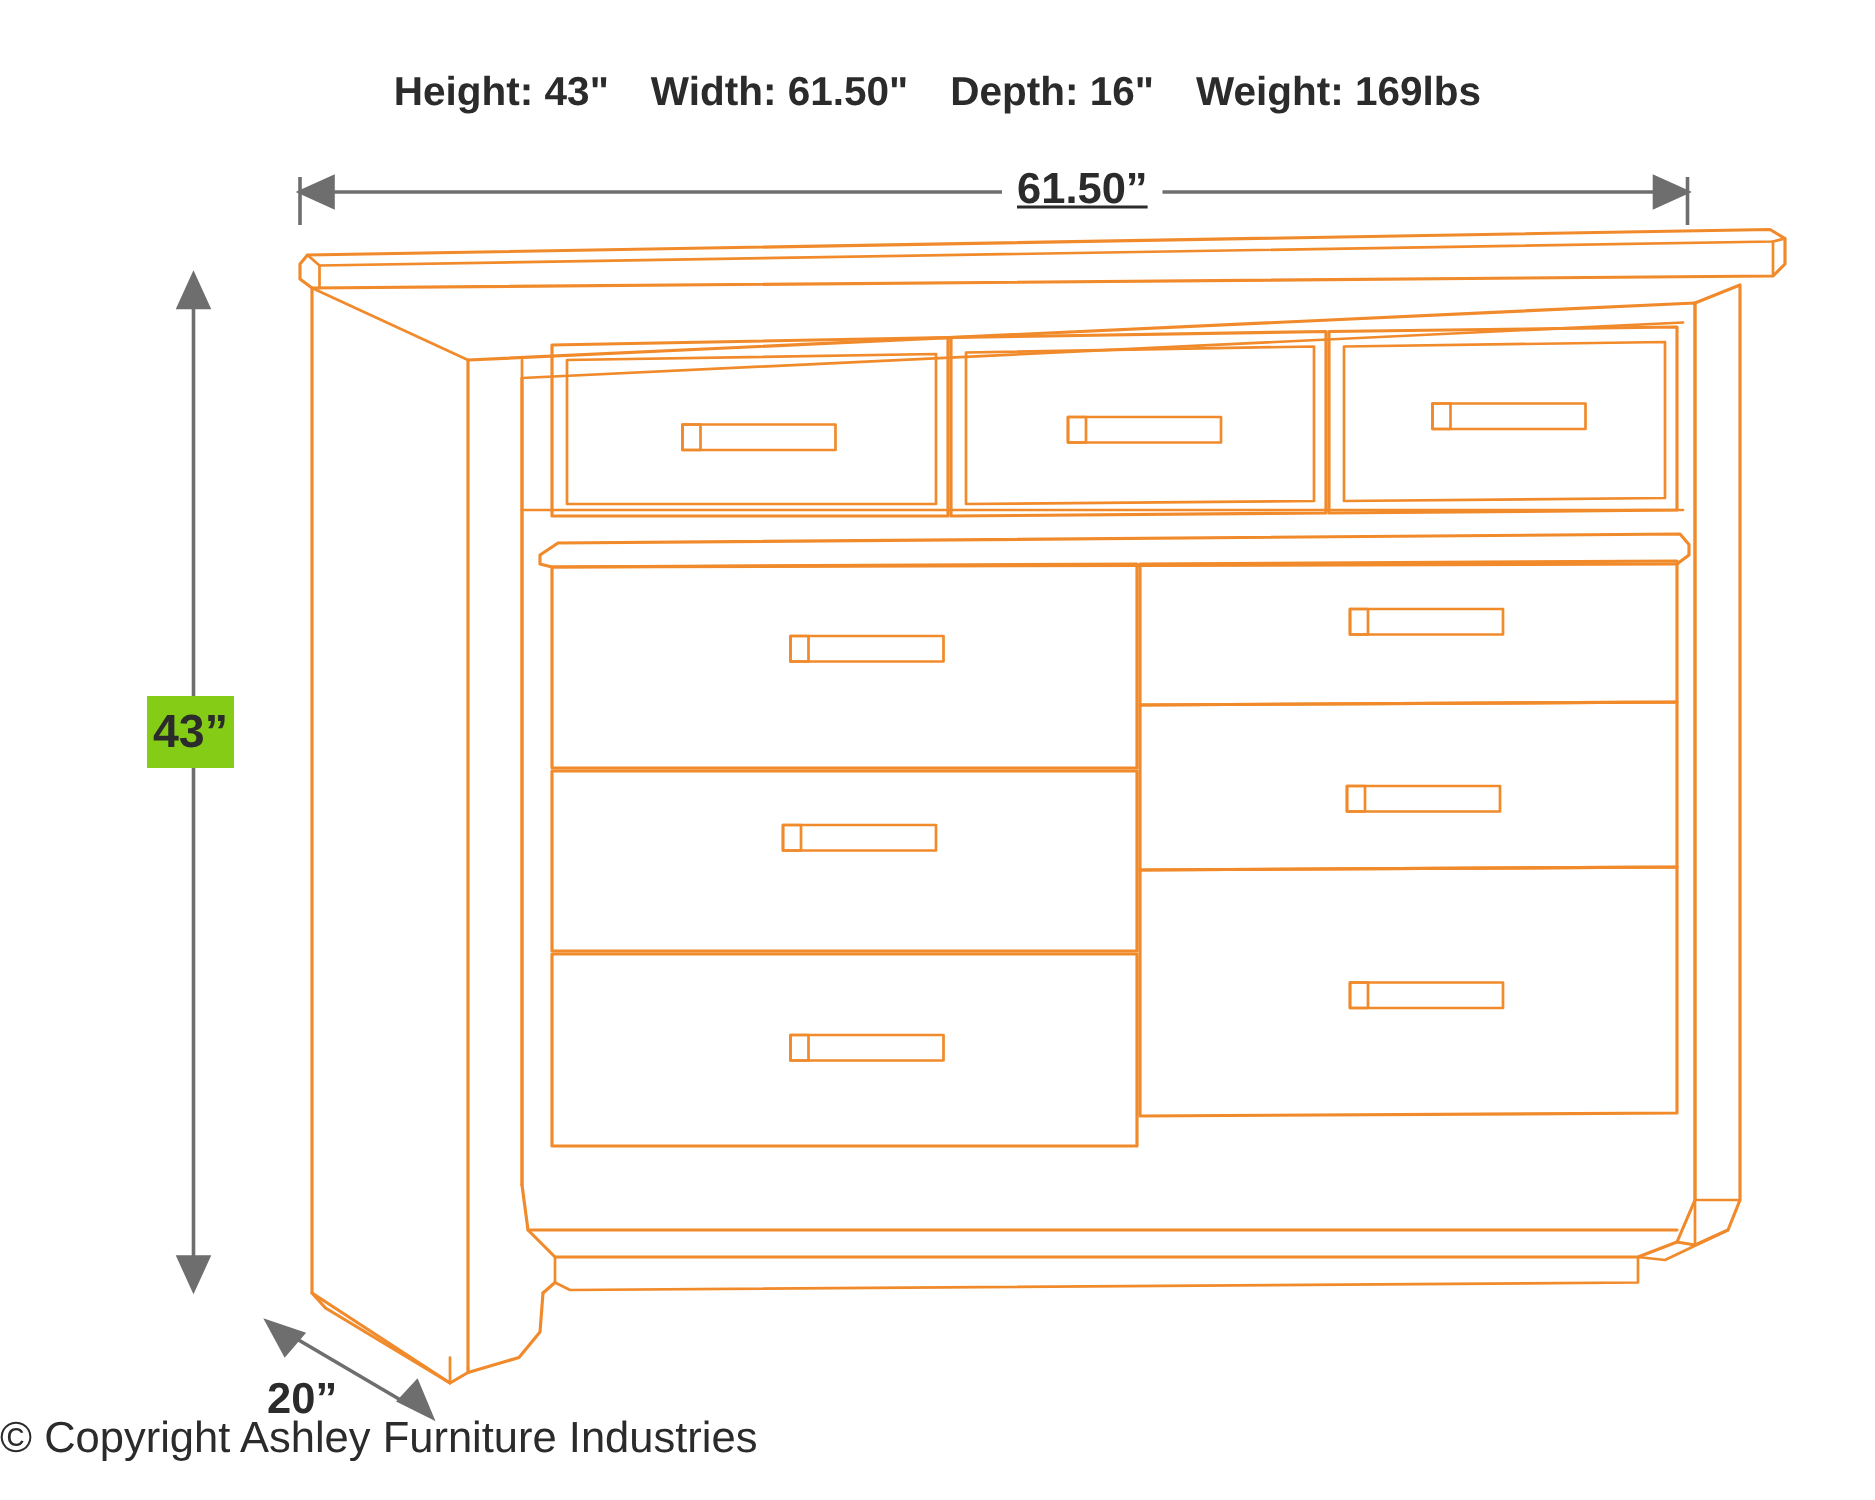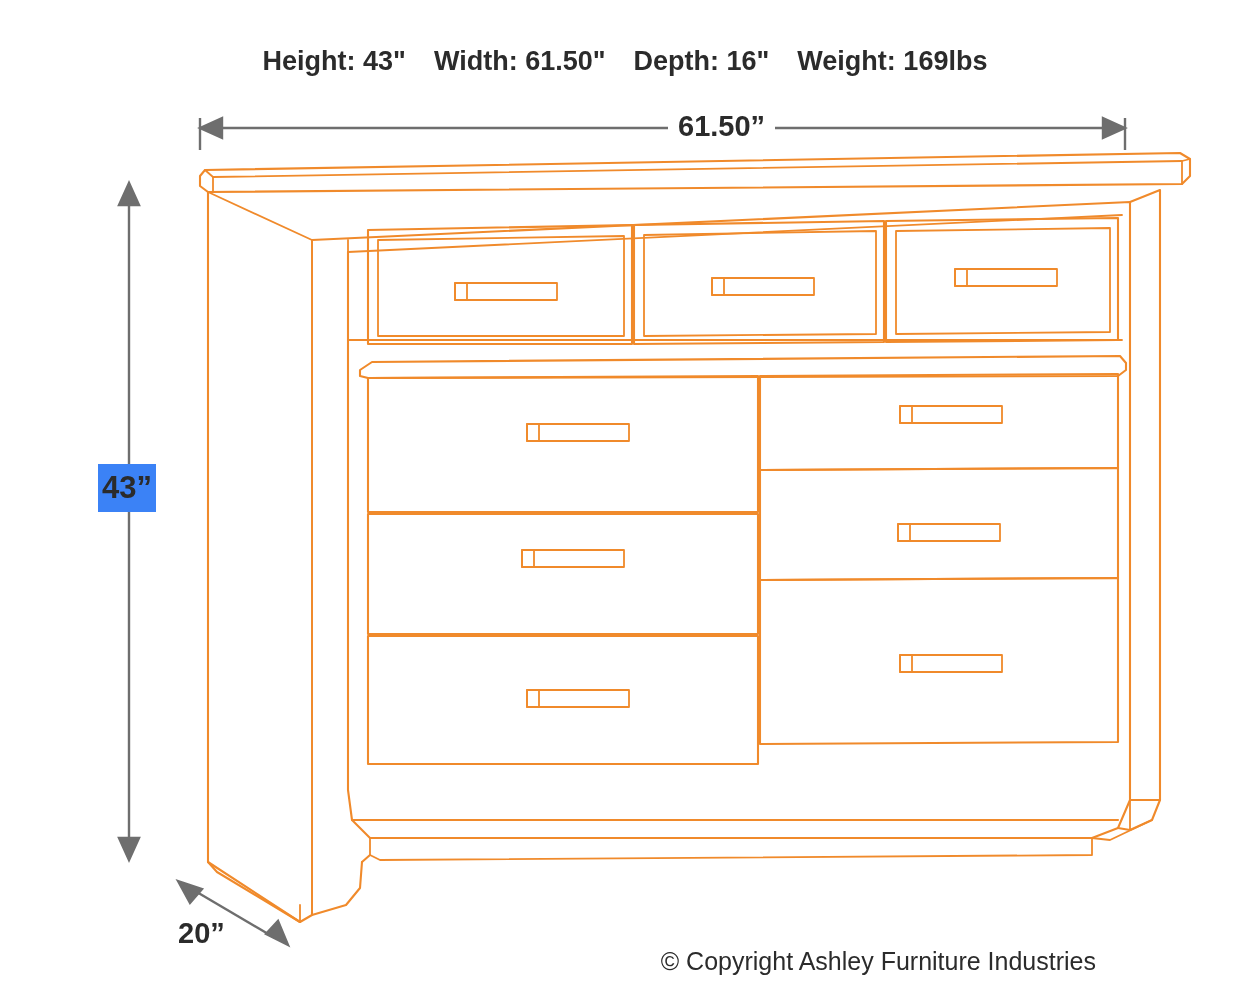--- a/index.html
+++ b/index.html
@@ -41,44 +41,45 @@
   .spec-value {
     font-weight: bold;
   }
 
   
   .copyright {
     position: absolute;
     bottom: 24px;
     left: 0;
     width: 1096px;
-    text-align: right;
-    font-size: 25px;
+    text-align: left;
+    font-size: 29px;
     color: #2b2b2b;
   }
 
   
   .dim-text {
     position: absolute;
     font-weight: bold;
     color: #2b2b2b;
     white-space: nowrap;
   }
   #dim-width-label {
     top: 110px;
     left: 668px;
     font-size: 29px;
     background: #ffffff;
     padding: 0 10px;
+    text-decoration: underline;
   }
   #dim-height-label {
     top: 464px;
     left: 98px;
     font-size: 31px;
-    background: #3b82f6;
+    background: #84cc16;
     padding: 6px 4px;
   }
   #dim-depth-label {
     top: 917px;
     left: 172px;
     font-size: 29px;
     background: #ffffff;
     padding: 0 6px;
   }
 

